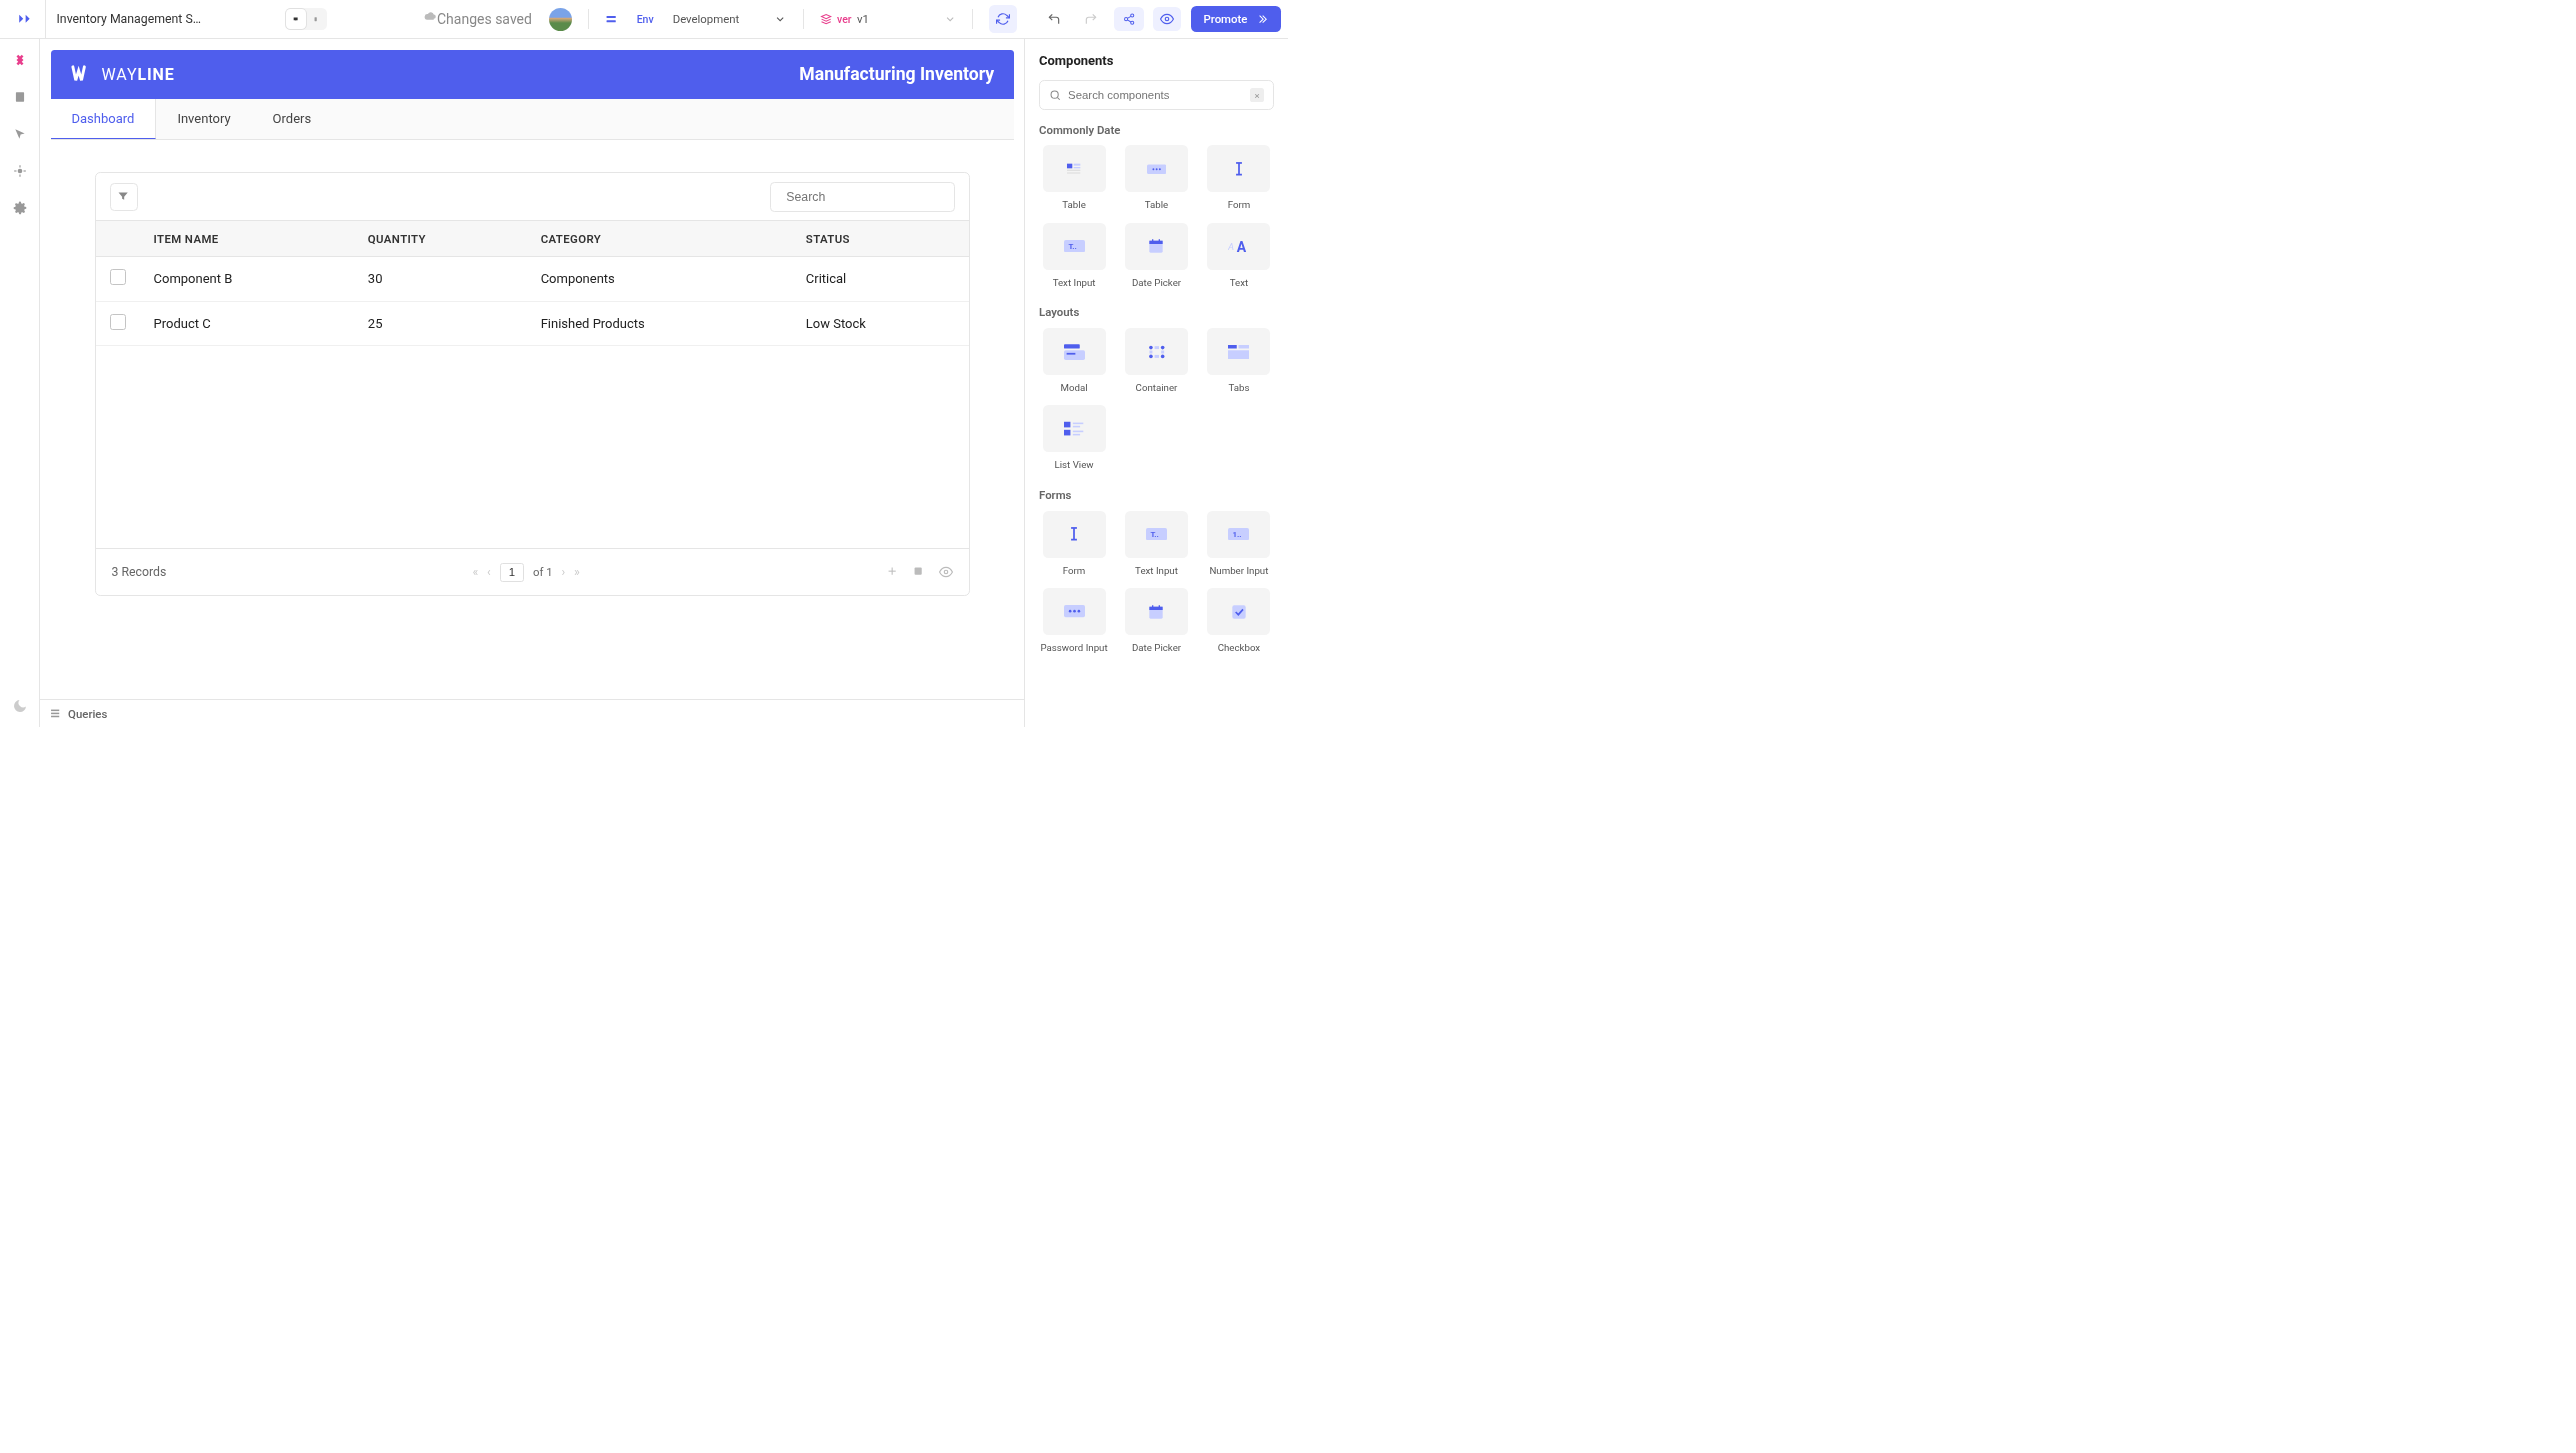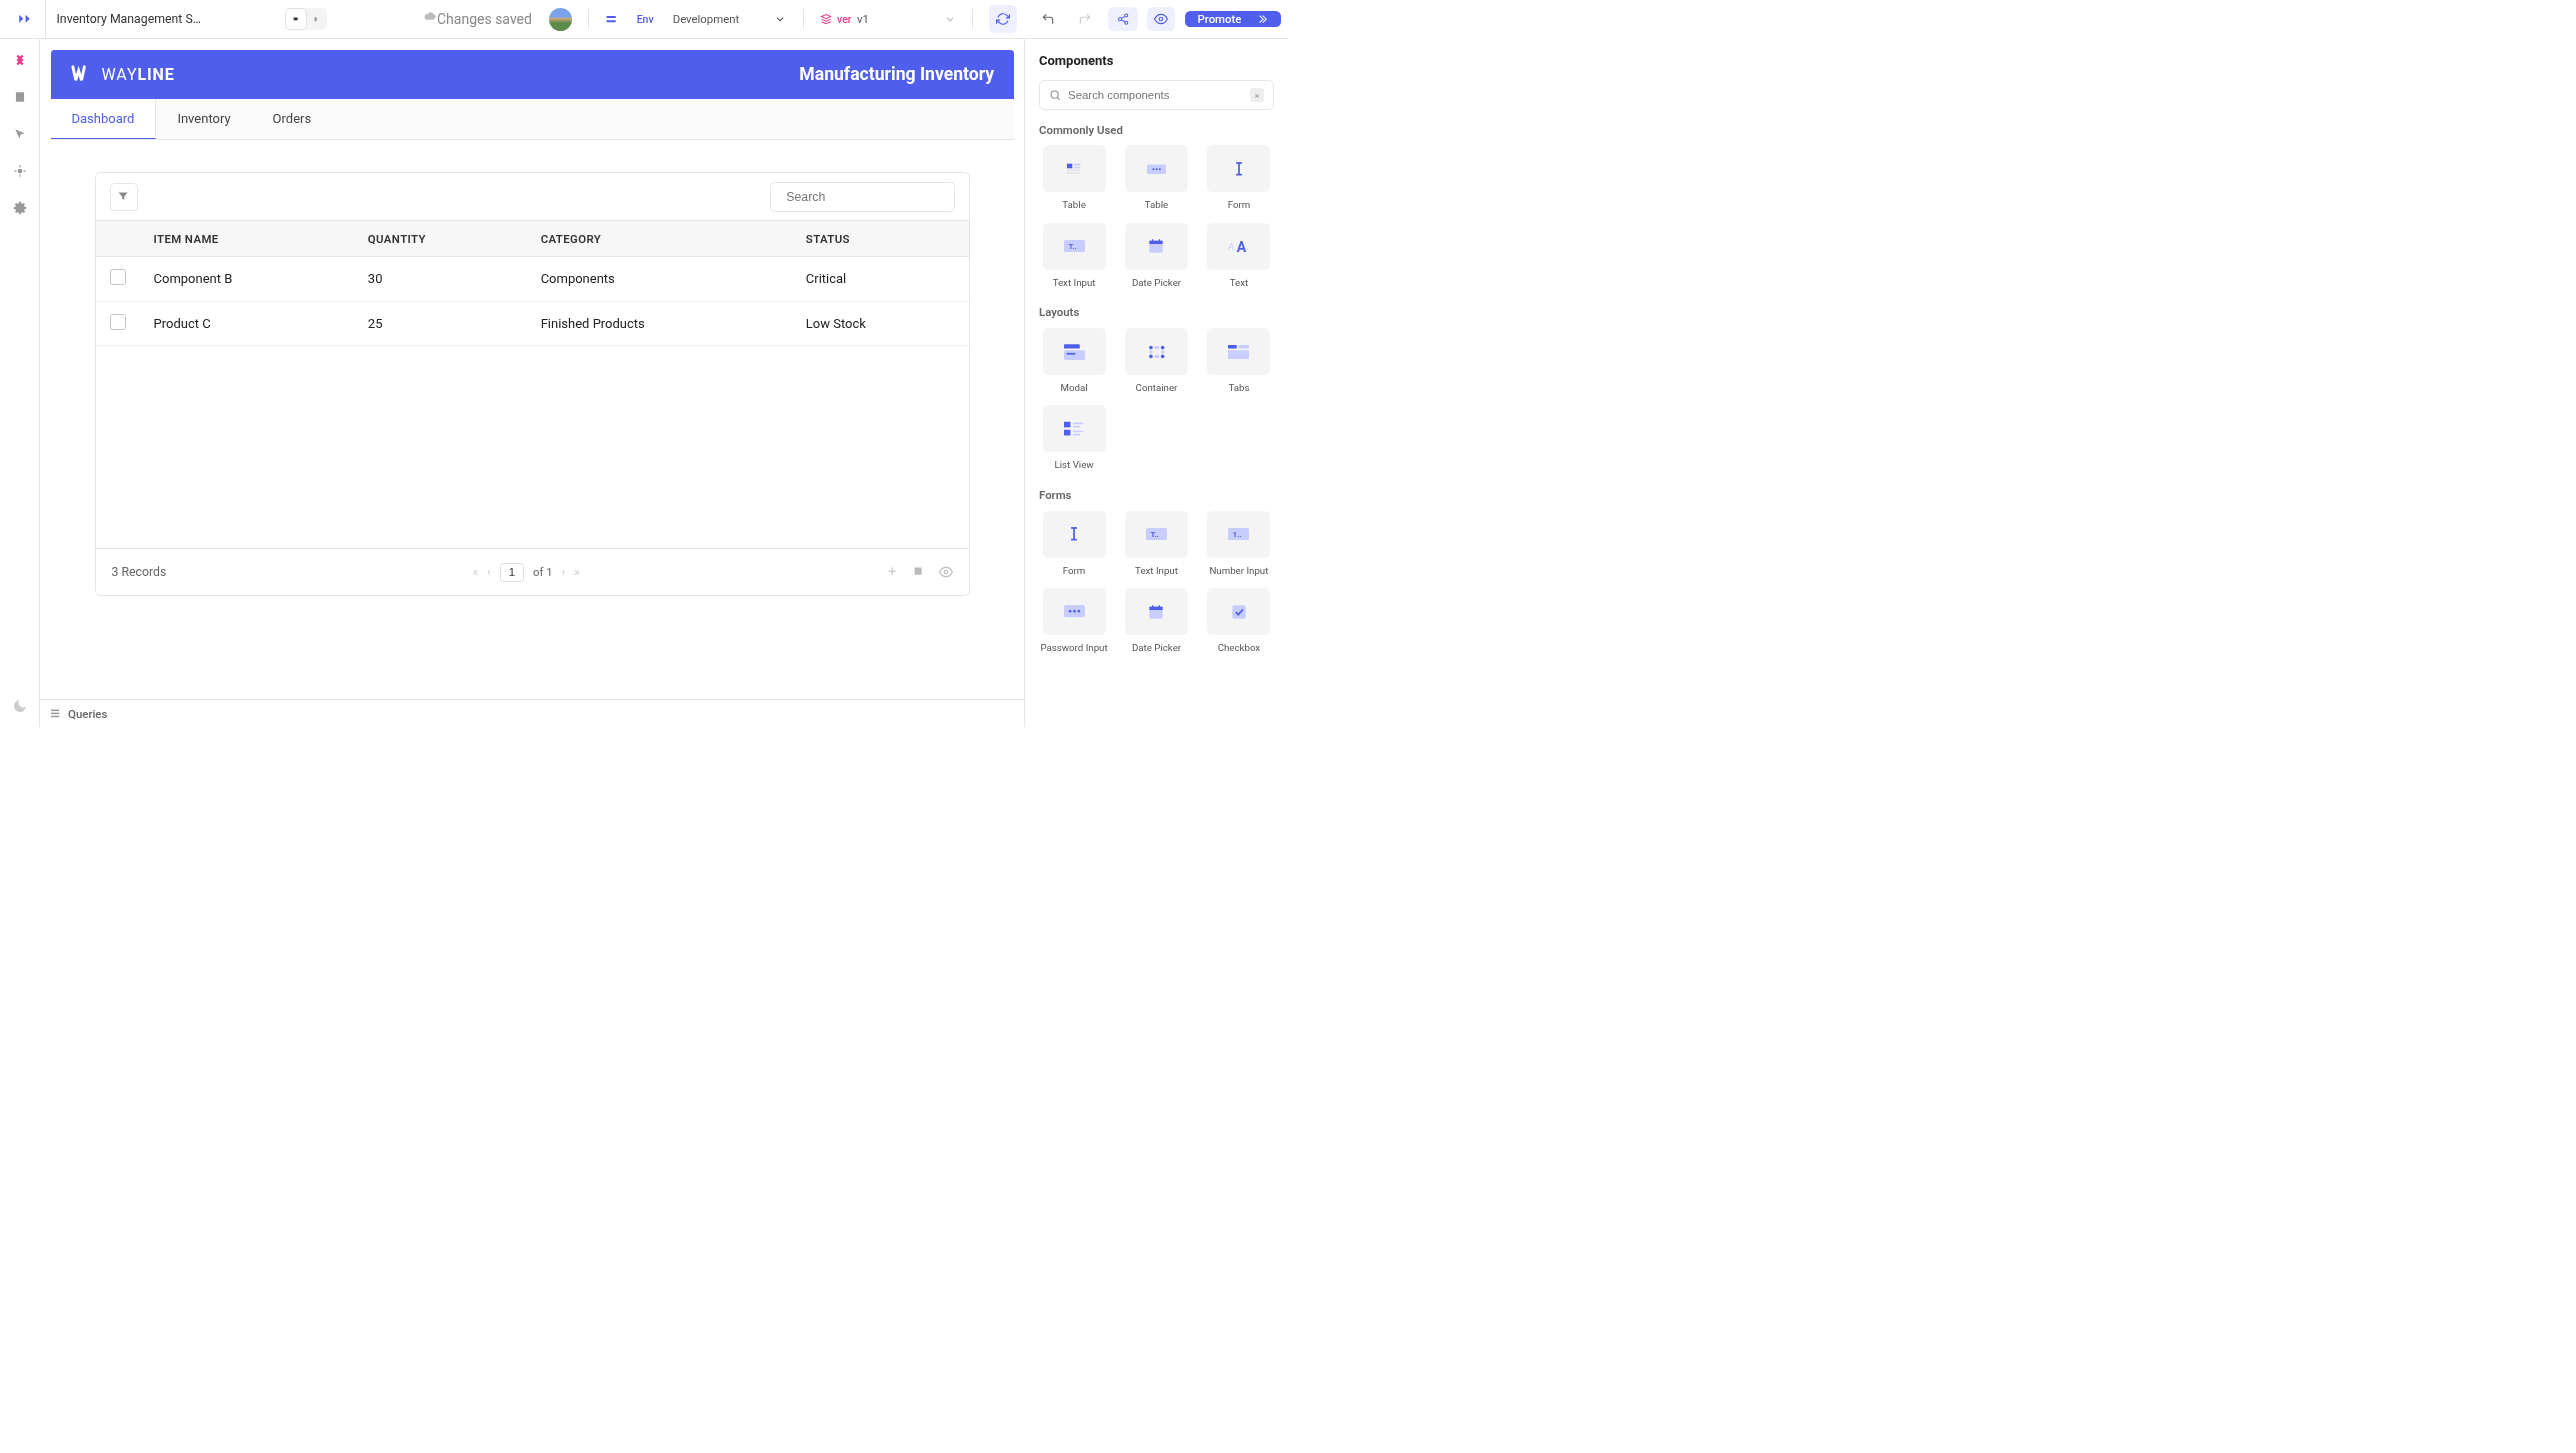--- a/index.html
+++ b/index.html
@@ -35,21 +35,21 @@
 .env-pill svg.chev { width:12.3px; height:12.3px; color:#555; margin-left:16px; }
 .ver-pill { display:flex; align-items:center; gap:5.3px; font-size:11.4px; color:#555; }
 .ver-pill .ver-label { color:#e83e8c; font-weight:500; font-size:10.5px; }
 .ver-pill svg.chev { width:12.3px; height:12.3px; color:#bbb; margin-left:70px; }
 .icon-btn { width:28px; height:28px; border-radius:5.3px; display:flex; align-items:center; justify-content:center; cursor:pointer; color:#666; }
 .icon-btn.blue-bg { background:#eef0ff; color:#4f5eed; }
 .topbar-spacer { flex:1; }
 .undo-redo { display:flex; gap:8.8px; }
 .share-btn { background:#eef0ff; border-radius:5.3px; padding:0 8.8px; height:24.6px; display:flex; align-items:center; color:#4f5eed; margin-left:8.8px;}
 .eye-btn { background:#eef0ff; border-radius:5.3px; width:28px; height:24.6px; display:flex; align-items:center; justify-content:center; color:#4f5eed; margin-left:8.8px;}
-.promote-btn { margin-left:10.5px; background:#4f5eed; color:white; font-weight:500; display:flex; align-items:center; gap:15px; padding: 0 12.3px; height:16px; border-radius:5.3px; font-size:11.4px; }
+.promote-btn { margin-left:10.5px; background:#4f5eed; color:white; font-weight:500; display:flex; align-items:center; gap:9px; padding: 0 12.3px; height:26px; border-radius:5.3px; font-size:11.4px; }
 
 
 .main { flex:1; display:flex; overflow:hidden; }
 
 
 .left-rail { width: 40px; border-right:0.9px solid #e5e5e5; display:flex; flex-direction:column; align-items:center; padding-top:12.3px; gap:19.3px; }
 .left-rail .rail-icon { width:17.6px; height:17.6px; display:flex; align-items:center; justify-content:center; color:#999; }
 .left-rail .rail-icon.active { color:#e83e8c; }
 .left-rail-bottom { margin-top:auto; margin-bottom:12.3px; }
 
@@ -361,21 +361,21 @@
       <h2>Components</h2>
       <div class="search-comp">
         <svg viewBox="0 0 24 24" width="12.3" height="12.3" fill="none" stroke="currentColor" stroke-width="2">
             <circle cx="11" cy="11" r="7"></circle>
             <line x1="21" y1="21" x2="16.65" y2="16.65"></line>
           </svg>
         <input placeholder="Search components" style="">
         <span class="clear-chip">×</span>
       </div>
       <div id="sections">
-          <div class="section-label">Commonly Used</div>
+          <div class="section-label">Commonly Date</div>
           <div class="comp-grid">
             <div class="comp-item">
               <div class="comp-tile">
                 <svg viewBox="0 0 24 24" width="19.3" height="16">
                   <rect x="2" y="4" width="8" height="7" fill="#4f5eed"></rect>
                   <rect x="12" y="4" width="10" height="3" fill="#c7ceff"></rect>
                   <rect x="12" y="9" width="10" height="2" fill="#c7ceff"></rect>
                   <rect x="2" y="13" width="20" height="2" fill="#e0e0e0"></rect>
                   <rect x="2" y="17" width="20" height="2" fill="#e0e0e0"></rect>
                 </svg>

